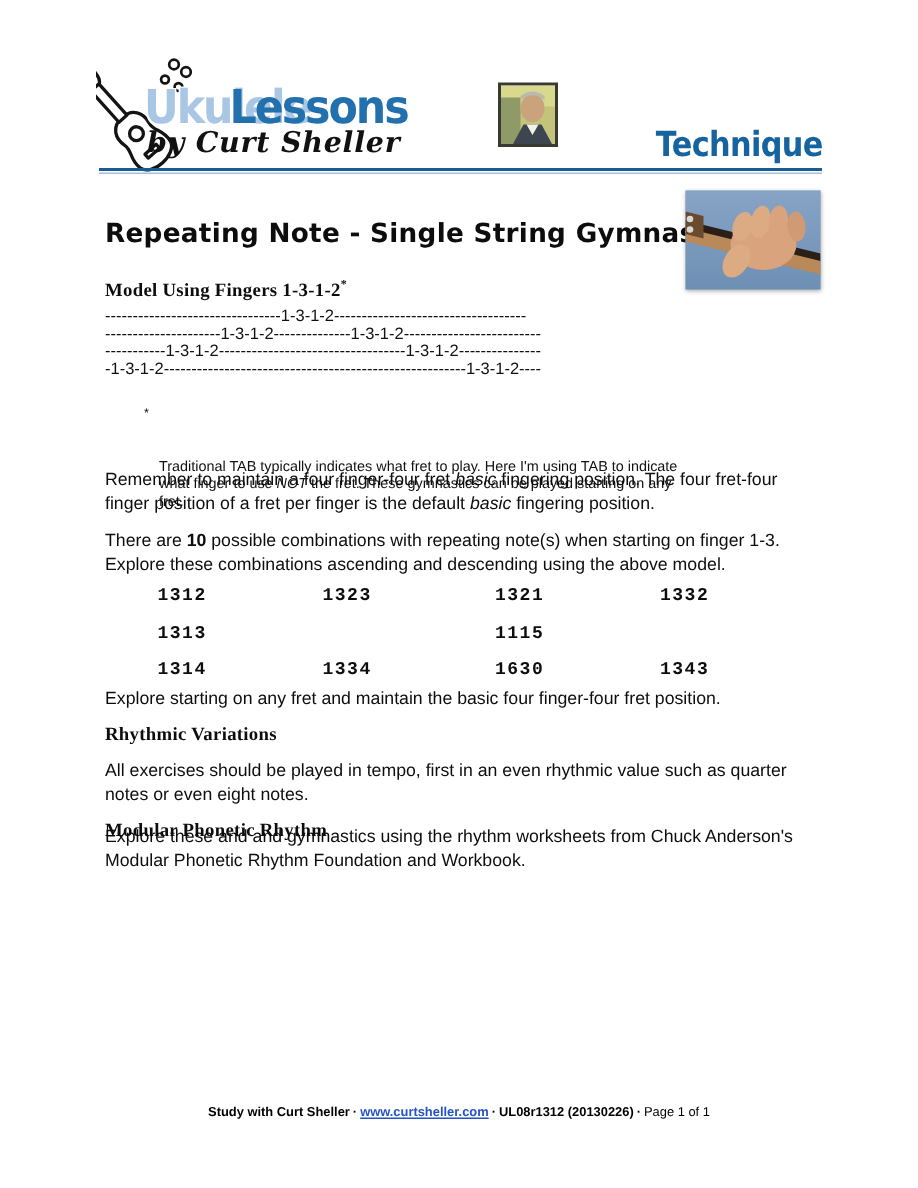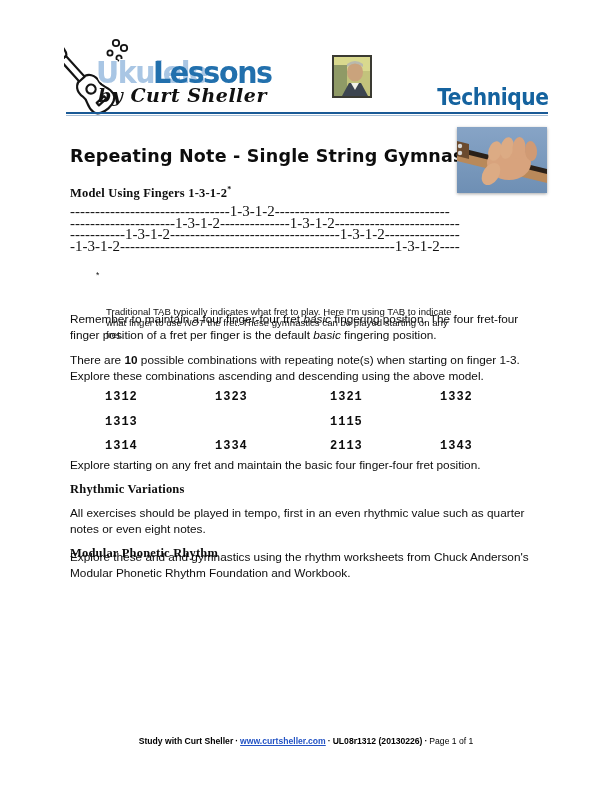--- a/index.html
+++ b/index.html
@@ -60,21 +60,21 @@
   .h2 {
     position:absolute; left:70px;
     font-family:Liberation Serif, serif; font-weight:700; font-size:12.5px;
     color:#0d0d0d; letter-spacing:.2px;
   }
   .h2 sup { font-size:8px; }
 
   
   .tab {
     position:absolute; left:70px; top:206px;
-    font-family:Liberation Serif, serif; font-size:15px;
+    font-family:Liberation Sans, sans-serif; font-size:11px;
     line-height:11.6px; color:#111; white-space:pre;
   }
 
   
   .footnote {
     position:absolute; left:97px; top:271px; width:360px;
     font-size:9.6px; line-height:11.6px; color:#111; white-space:pre-wrap;
   }
   .footnote .marker { position:absolute; left:-1px; top:-1.5px; font-size:8.5px; }
   .footnote .fn-text { display:block; padding-left:9px; }
@@ -190,21 +190,21 @@
     <span>1312</span>
     <span>1323</span>
     <span>1321</span>
     <span>1332</span>
     <span>1313</span>
     <span></span>
     <span>1115</span>
     <span></span>
     <span>1314</span>
     <span>1334</span>
-    <span>2113</span>
+    <span>1630</span>
     <span>1343</span>
   </div>
 
   <p class="para" style="top:458px">Explore starting on any fret and maintain the basic four finger-four fret position.</p>
 
   <div class="h2" style="top:482px">Rhythmic Variations</div>
   <p class="para" style="top:506px">All exercises should be played in tempo, first in an even rhythmic value such as quarter
 notes or even eight notes.</p>
 
   <div class="h2" style="top:546px">Modular Phonetic Rhythm</div>

